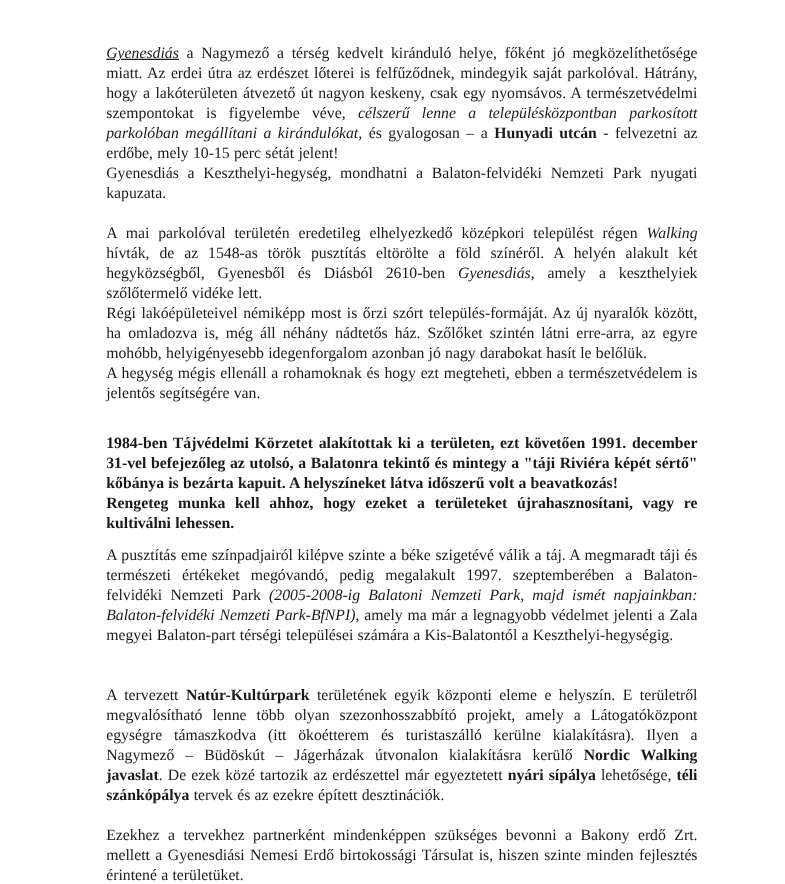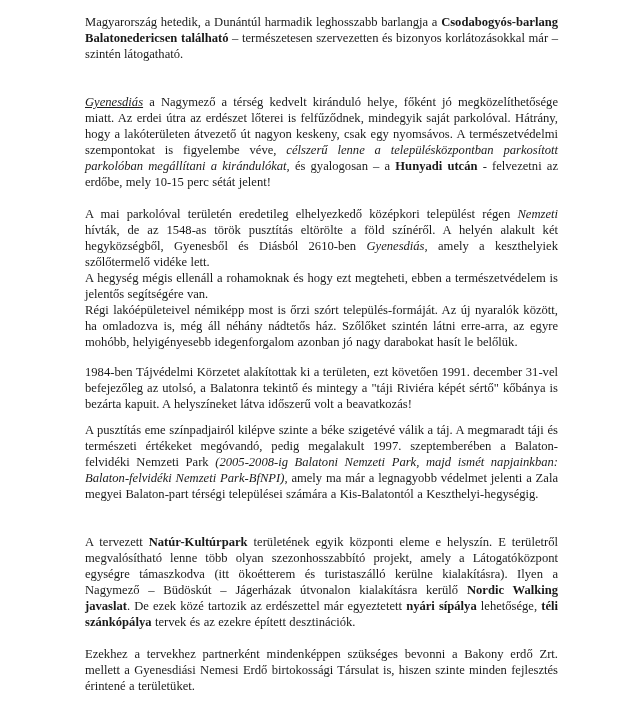--- a/index.html
+++ b/index.html
@@ -25,33 +25,32 @@
     word-spacing: 0.02em;
   }
   .b { font-weight: bold; }
   .i { font-style: italic; }
   .u { text-decoration: underline; }
 </style>
 </head>
 <body>
 
 <div class="page" style="background: rgb(255, 255, 255); color: rgb(26, 26, 26);">
-    <div class="block" style="margin-top: 0px;">
-      <p class="para"><span>Magyarország hetedik, a Dunántúl harmadik leghosszabb barlangja a </span><span class="b">Csodabogyós-barlang Balatonedericsen található</span><span> – természetesen szervezetten és bizonyos korlátozásokkal már – szintén látogatható.</span></p>
-    </div>
-    <div class="block" style="margin-top: 32px;">
+    <div class="block" style="margin-top: 20px;">
       <p class="para"><span class="i u">Gyenesdiás</span><span> a Nagymező a térség kedvelt kiránduló helye, főként jó megközelíthetősége miatt. Az erdei útra az erdészet lőterei is felfűződnek, mindegyik saját parkolóval. Hátrány, hogy a lakóterületen átvezető út nagyon keskeny, csak egy nyomsávos. A természetvédelmi szempontokat is figyelembe véve, </span><span class="i">célszerű lenne a településközpontban parkosított parkolóban megállítani a kirándulókat,</span><span> és gyalogosan – a </span><span class="b">Hunyadi utcán</span><span> - felvezetni az erdőbe, mely 10-15 perc sétát jelent!</span></p>
+      <p class="para"><span>Gyenesdiás a Keszthelyi-hegység, mondhatni a Balaton-felvidéki Nemzeti Park nyugati kapuzata.</span></p>
     </div>
     <div class="block" style="margin-top: 16px;">
-      <p class="para"><span>A mai parkolóval területén eredetileg elhelyezkedő középkori települést régen </span><span class="i">Nemzeti</span><span> hívták, de az 1548-as török pusztítás eltörölte a föld színéről. A helyén alakult két hegyközségből, Gyenesből és Diásból 2610-ben </span><span class="i">Gyenesdiás</span><span>, amely a keszthelyiek szőlőtermelő vidéke lett.</span></p>
+      <p class="para"><span>A mai parkolóval területén eredetileg elhelyezkedő középkori települést régen </span><span class="i">Walking</span><span> hívták, de az 1548-as török pusztítás eltörölte a föld színéről. A helyén alakult két hegyközségből, Gyenesből és Diásból 2610-ben </span><span class="i">Gyenesdiás</span><span>, amely a keszthelyiek szőlőtermelő vidéke lett.</span></p>
+      <p class="para"><span>Régi lakóépületeivel némiképp most is őrzi szórt település-formáját. Az új nyaralók között, ha omladozva is, még áll néhány nádtetős ház. Szőlőket szintén látni erre-arra, az egyre mohóbb, helyigényesebb idegenforgalom azonban jó nagy darabokat hasít le belőlük.</span></p>
       <p class="para"><span>A hegység mégis ellenáll a rohamoknak és hogy ezt megteheti, ebben a természetvédelem is jelentős segítségére van.</span></p>
-      <p class="para"><span>Régi lakóépületeivel némiképp most is őrzi szórt település-formáját. Az új nyaralók között, ha omladozva is, még áll néhány nádtetős ház. Szőlőket szintén látni erre-arra, az egyre mohóbb, helyigényesebb idegenforgalom azonban jó nagy darabokat hasít le belőlük.</span></p>
     </div>
-    <div class="block" style="margin-top: 14px;">
+    <div class="block" style="margin-top: 24px; font-weight: bold;">
       <p class="para"><span>1984-ben Tájvédelmi Körzetet alakítottak ki a területen, ezt követően 1991. december 31-vel befejezőleg az utolsó, a Balatonra tekintő és mintegy a "táji Riviéra képét sértő" kőbánya is bezárta kapuit. A helyszíneket látva időszerű volt a beavatkozás!</span></p>
+      <p class="para"><span>Rengeteg munka kell ahhoz, hogy ezeket a területeket újrahasznosítani, vagy re kultiválni lehessen.</span></p>
     </div>
     <div class="block" style="margin-top: 10px;">
       <p class="para"><span>A pusztítás eme színpadjairól kilépve szinte a béke szigetévé válik a táj. A megmaradt táji és természeti értékeket megóvandó, pedig megalakult 1997. szeptemberében a Balaton-felvidéki Nemzeti Park </span><span class="i">(2005-2008-ig Balatoni Nemzeti Park, majd ismét napjainkban: Balaton-felvidéki Nemzeti Park-BfNPI)</span><span>, amely ma már a legnagyobb védelmet jelenti a Zala megyei Balaton-part térségi települései számára a Kis-Balatontól a Keszthelyi-hegységig.</span></p>
     </div>
     <div class="block" style="margin-top: 32px;">
       <p class="para"><span>A tervezett </span><span class="b">Natúr-Kultúrpark</span><span> területének egyik központi eleme e helyszín. E területről megvalósítható lenne több olyan szezonhosszabbító projekt, amely a Látogatóközpont egységre támaszkodva (itt ökoétterem és turistaszálló kerülne kialakításra). Ilyen a Nagymező – Büdöskút – Jágerházak útvonalon kialakításra kerülő </span><span class="b">Nordic Walking javaslat</span><span>. De ezek közé tartozik az erdészettel már egyeztetett </span><span class="b">nyári sípálya</span><span> lehetősége, </span><span class="b">téli szánkópálya</span><span> tervek és az ezekre épített desztinációk.</span></p>
     </div>
     <div class="block" style="margin-top: 16px;">
       <p class="para"><span>Ezekhez a tervekhez partnerként mindenképpen szükséges bevonni a Bakony erdő Zrt. mellett a Gyenesdiási Nemesi Erdő birtokossági Társulat is, hiszen szinte minden fejlesztés érintené a területüket.</span></p>
     </div>

